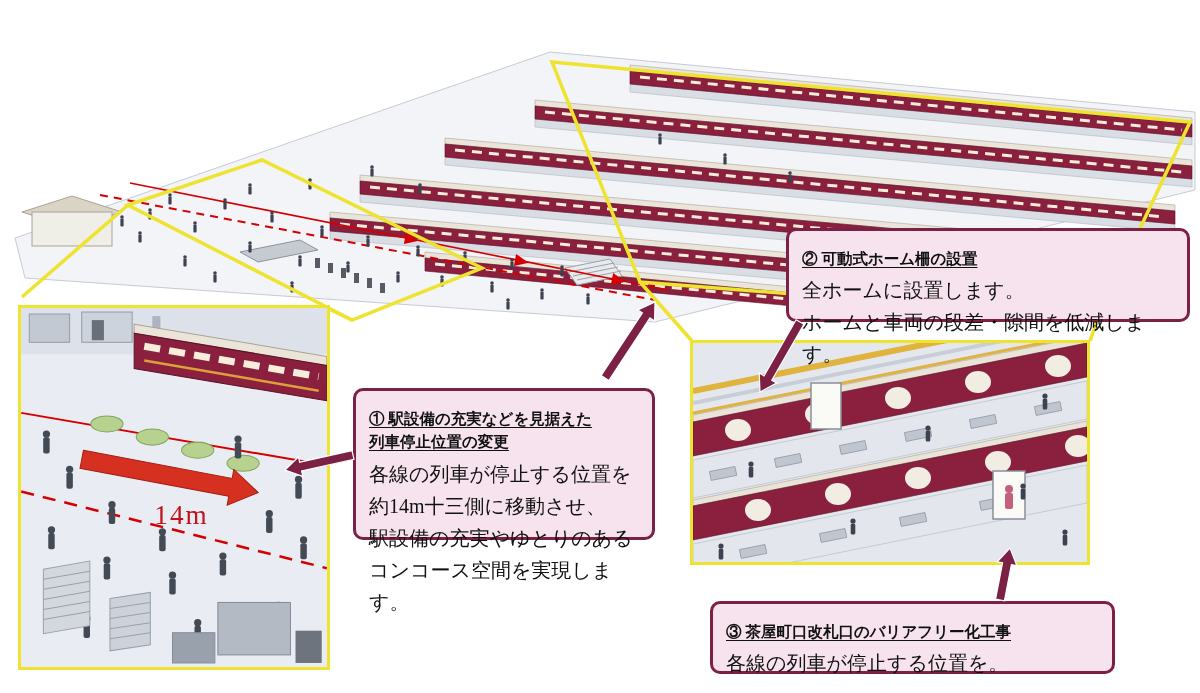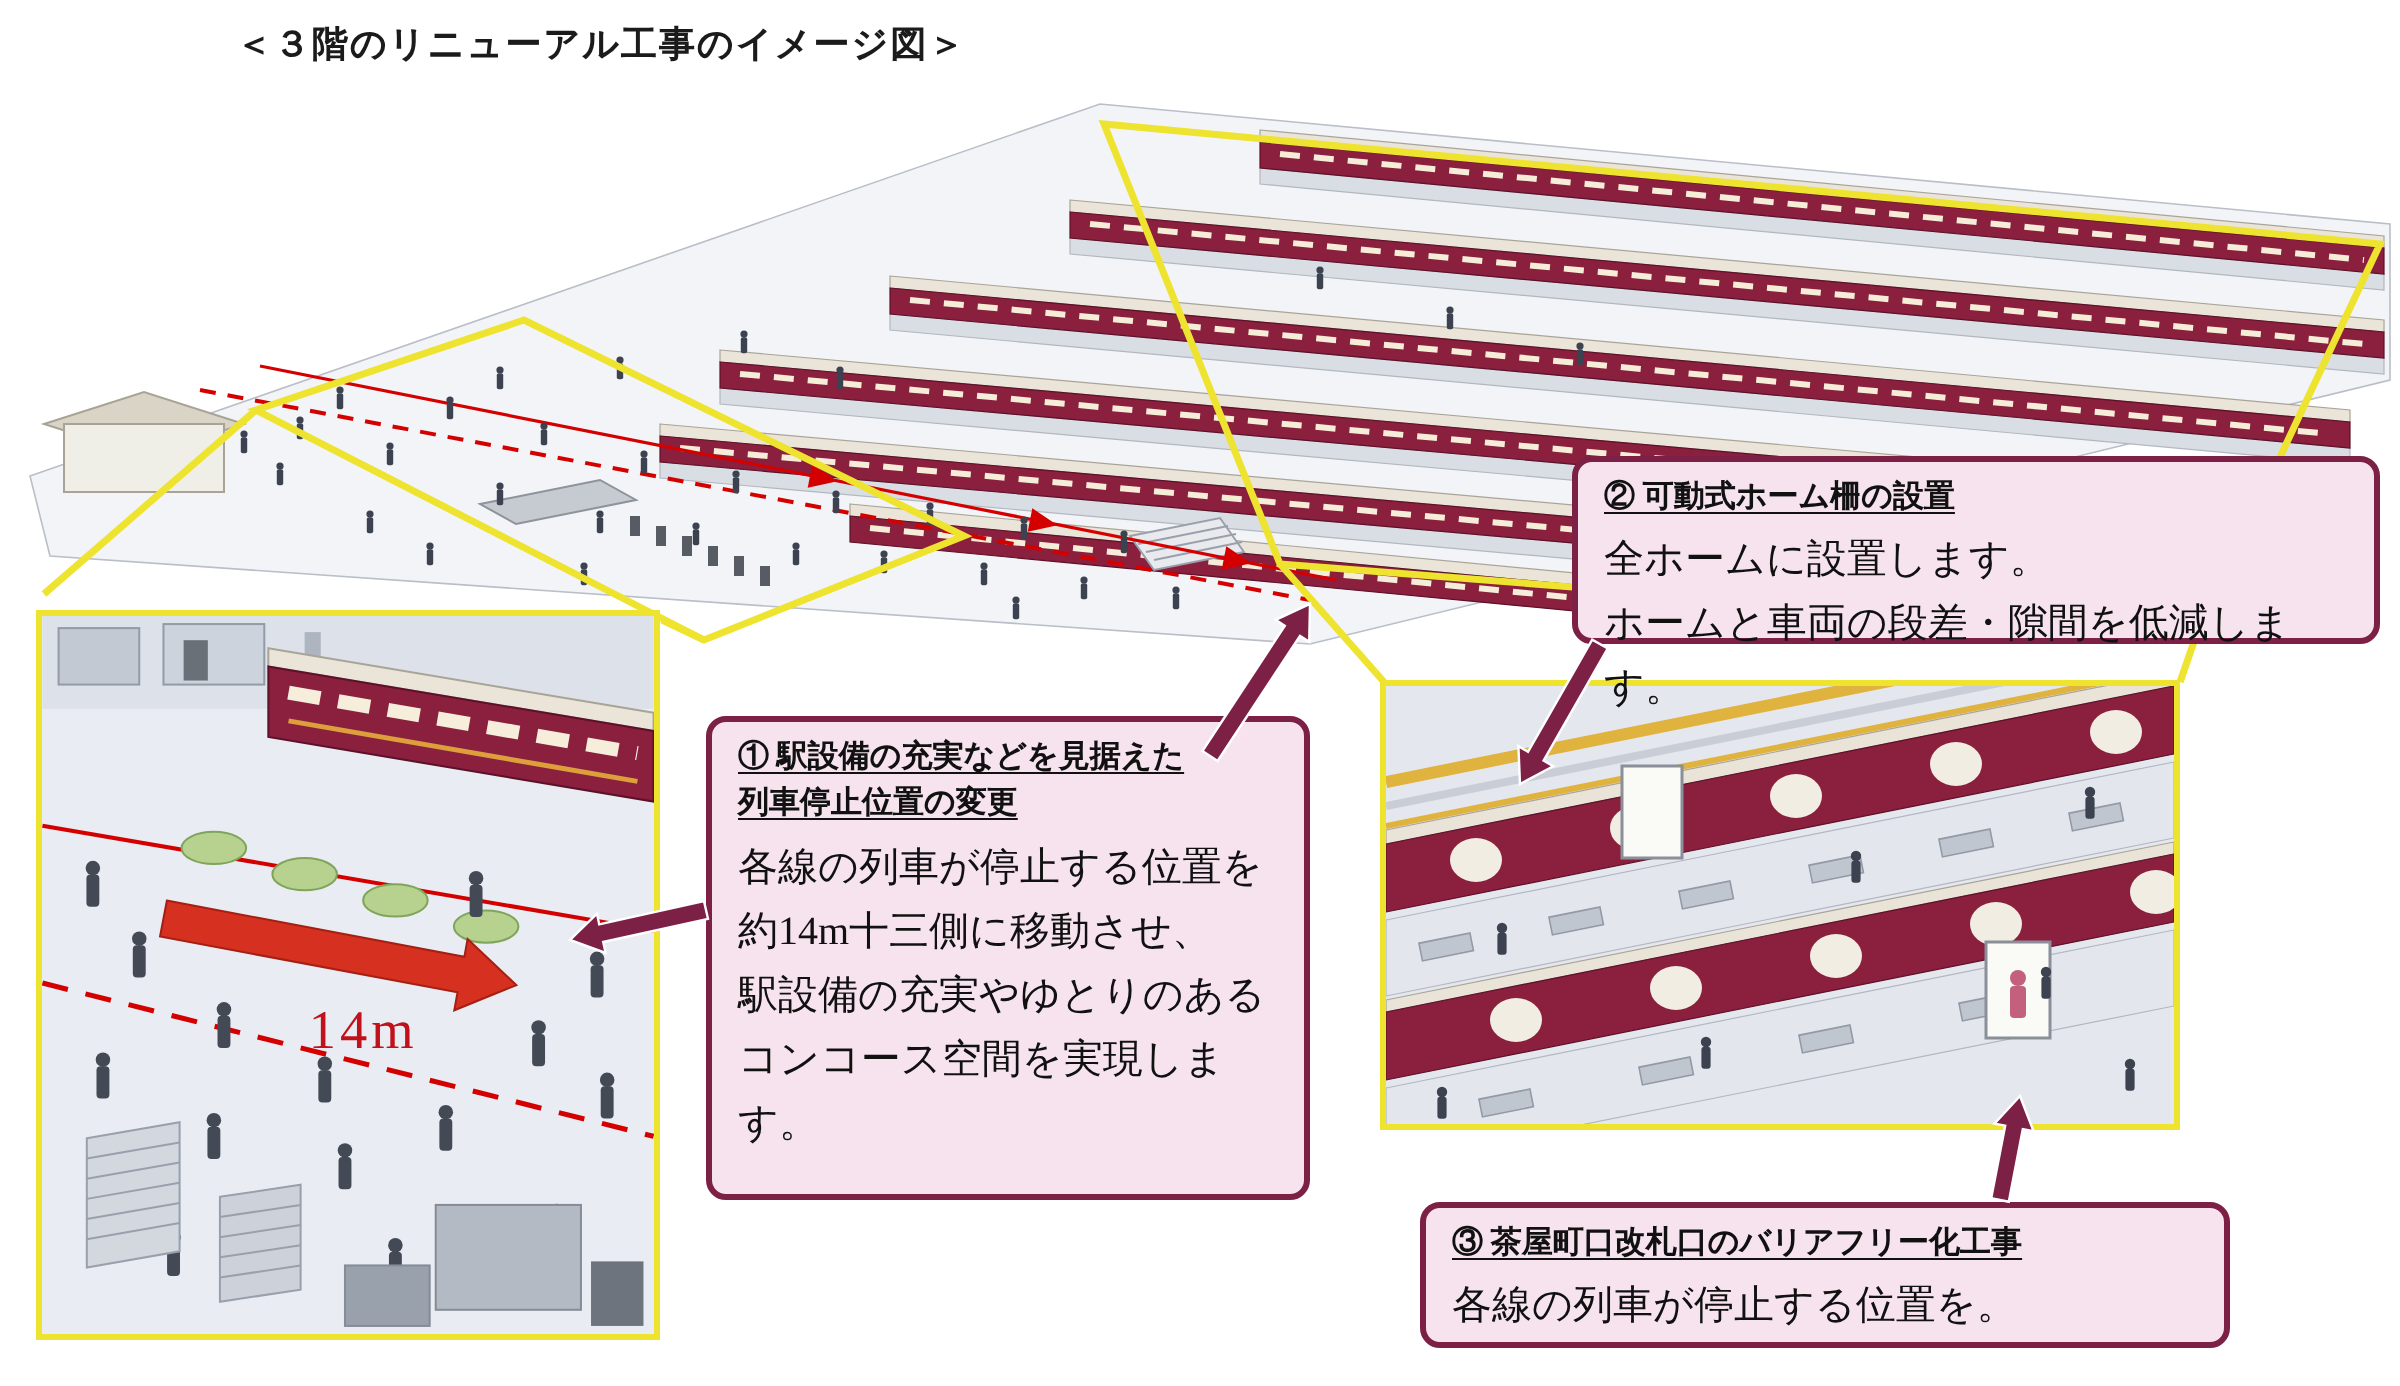--- a/index.html
+++ b/index.html
@@ -8,34 +8,33 @@
   .page-title{position:absolute;left:118px;top:10px;margin:0;font-size:18px;font-weight:600;
         letter-spacing:1px;color:#1b1b1b;}
   .base-art,.overlay-art{position:absolute;left:0;top:0;width:1200px;height:693px;}
   .base-art{z-index:1;}
   .overlay-art{z-index:6;pointer-events:none;}
   .inset{position:absolute;border:3px solid #eee32e;background:#e9edf3;z-index:3;box-sizing:border-box;}
   .inset svg{display:block;}
   .inset-left{left:18px;top:305px;width:312px;height:365px;}
   .inset-right{left:690px;top:340px;width:400px;height:225px;}
   .callout{position:absolute;background:#f6e3ed;border:3px solid #7c2045;border-radius:10px;
-        padding:6px 13px;z-index:4;box-sizing:border-box;}
+        padding:16px 13px;z-index:4;box-sizing:border-box;}
   .callout .t{font-weight:bold;font-size:15.5px;line-height:1.5;text-decoration:underline;
         text-underline-offset:3px;}
   .callout .b{font-size:20px;line-height:1.6;white-space:pre-line;margin-top:4px;}
-  .callout-1{left:353px;top:358px;width:302px;height:242px;}
+  .callout-1{left:353px;top:388px;width:302px;height:152px;}
   .callout-2{left:786px;top:228px;width:404px;height:94px;}
   .callout-3{left:690px;top:601px;width:405px;height:73px;margin-left:20px;}
 </style>
 </head>
 <body>
 
 <div class="page">
 
-  <h1 class="page-title">＜３階のリニューアル工事のイメージ図＞</h1>
 
   <svg class="base-art" viewBox="0 0 1200 693">
     <defs>
       <g id="pp">
           <circle cx="0" cy="-5" r="1.8"></circle>
           <rect x="-1.6" y="-3.4" width="3.2" height="8" rx="1"></rect>
         </g>
       <polygon id="ra" points="0,-6 14,0 0,6"></polygon>
     </defs>
 

